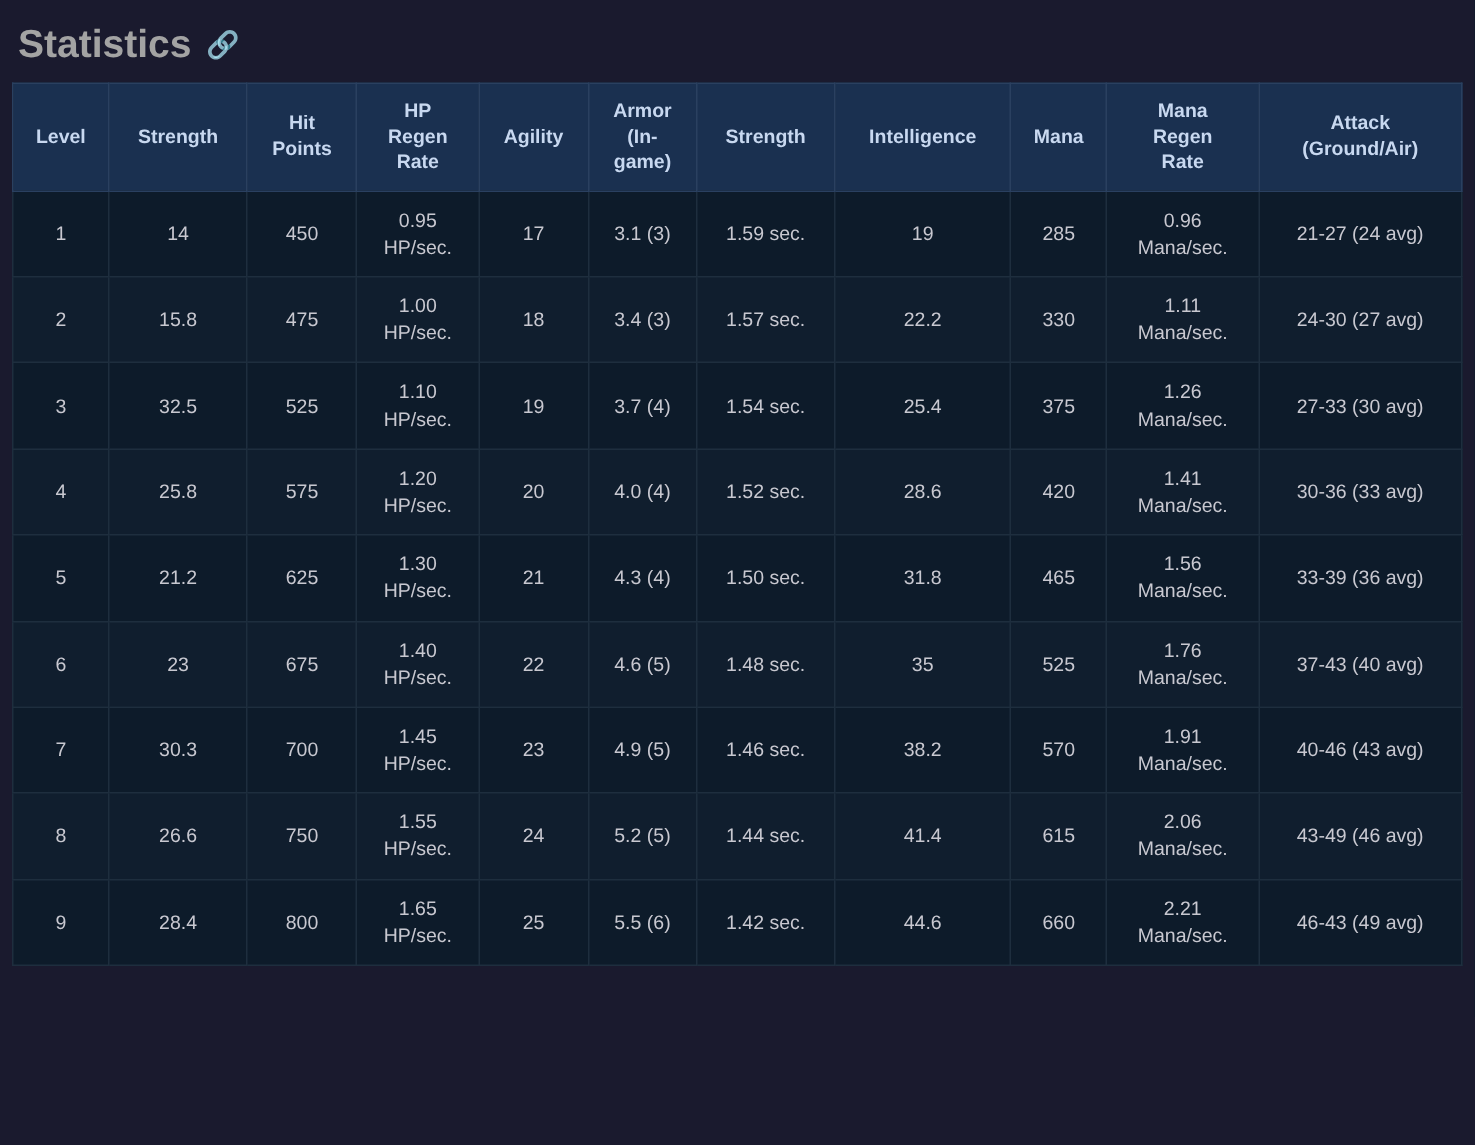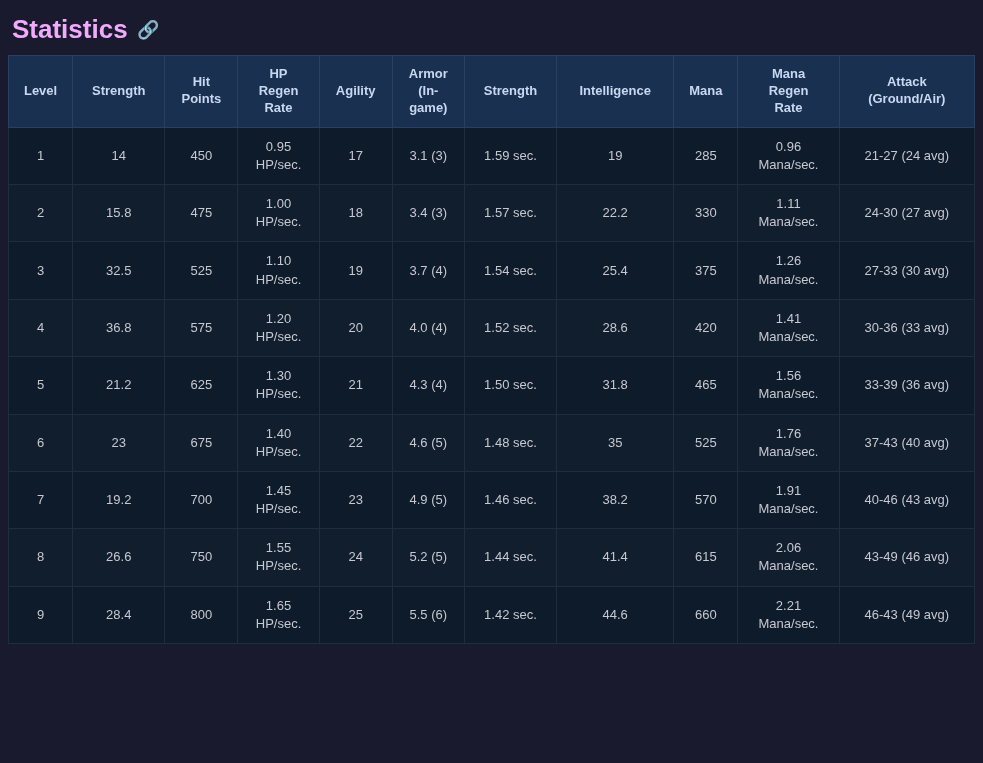--- a/index.html
+++ b/index.html
@@ -12,21 +12,21 @@
     }
     .page-header {
       display: flex;
       align-items: center;
       gap: 10px;
       padding: 6px 4px 10px 4px;
     }
     .page-title {
       font-size: 26px;
       font-weight: bold;
-      color: #f0abfc;
+      color: #a3a3a3;
     }
     .link-icon {
       color: #6699cc;
       font-size: 18px;
       cursor: pointer;
     }
     .stats-table {
       width: 100%;
       border-collapse: collapse;
       background: #0d1b2a;
@@ -116,21 +116,21 @@
         <td>19</td>
         <td>3.7 (4)</td>
         <td>1.54 sec.</td>
         <td>25.4</td>
         <td>375</td>
         <td>1.26<br>Mana/sec.</td>
         <td>27-33 (30 avg)</td>
       </tr>
       <tr>
         <td>4</td>
-        <td>36.8</td>
+        <td>25.8</td>
         <td>575</td>
         <td>1.20<br>HP/sec.</td>
         <td>20</td>
         <td>4.0 (4)</td>
         <td>1.52 sec.</td>
         <td>28.6</td>
         <td>420</td>
         <td>1.41<br>Mana/sec.</td>
         <td>30-36 (33 avg)</td>
       </tr>
@@ -155,21 +155,21 @@
         <td>22</td>
         <td>4.6 (5)</td>
         <td>1.48 sec.</td>
         <td>35</td>
         <td>525</td>
         <td>1.76<br>Mana/sec.</td>
         <td>37-43 (40 avg)</td>
       </tr>
       <tr>
         <td>7</td>
-        <td>19.2</td>
+        <td>30.3</td>
         <td>700</td>
         <td>1.45<br>HP/sec.</td>
         <td>23</td>
         <td>4.9 (5)</td>
         <td>1.46 sec.</td>
         <td>38.2</td>
         <td>570</td>
         <td>1.91<br>Mana/sec.</td>
         <td>40-46 (43 avg)</td>
       </tr>

